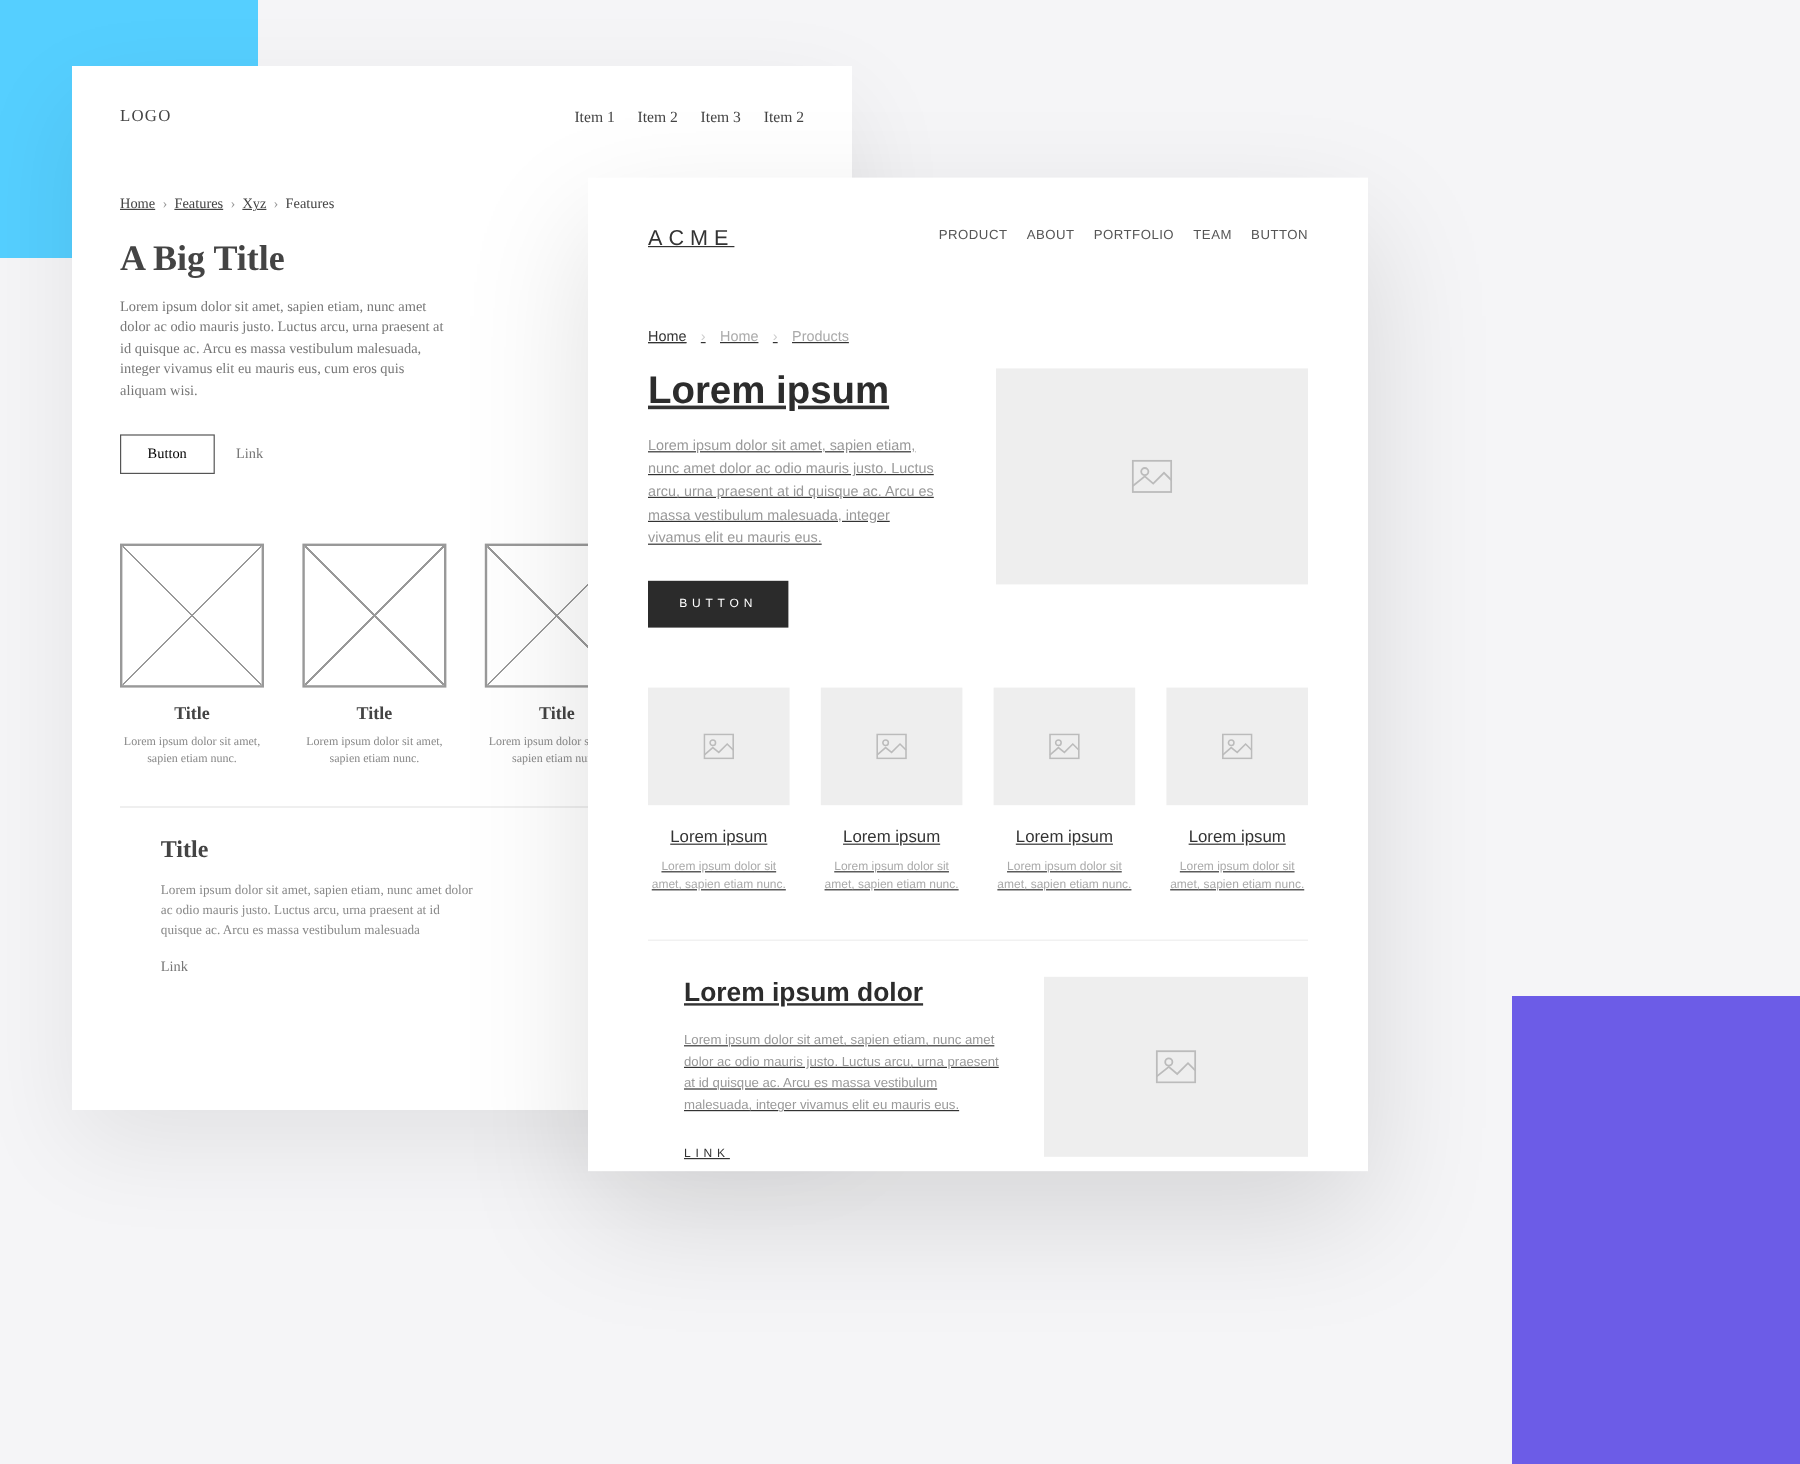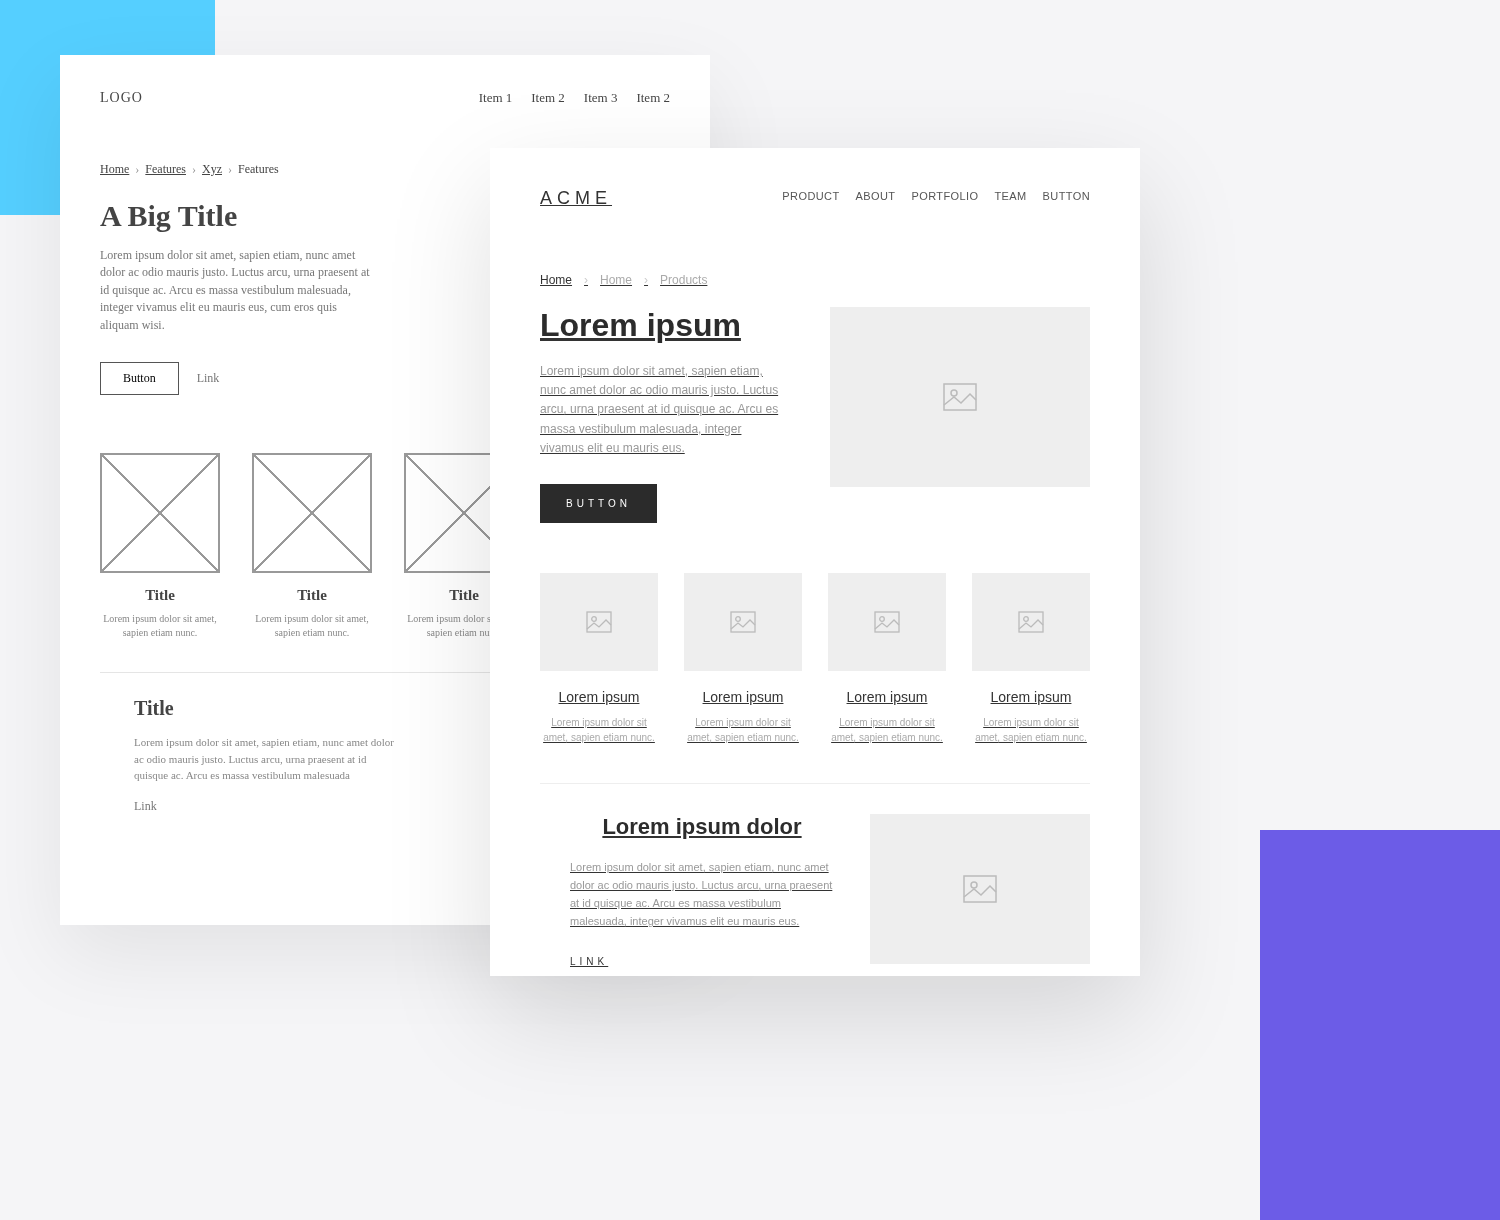--- a/index.html
+++ b/index.html
@@ -181,21 +181,21 @@
   }
   .real-col { flex:1; text-align:center; }
   .real-col .img-real { width:100%; height:98px; margin-bottom:18px; }
   .real-col h3 { font-size:14px; color:#333; margin-bottom:10px; font-weight:500; }
   .real-col p { font-size:10px; color:#aaa; line-height:1.5; }
 
   .real-divider { border:none; border-top:1px solid #eee; margin:38px 0 30px; }
 
   .real-section { display:flex; gap:36px; padding-left:30px; }
   .real-section-left { flex:1; }
-  .real-section h2 { font-size:22px; color:#2c2c2c; font-weight:600; margin-bottom:18px;text-align:center; }
+  .real-section h2 { font-size:22px; color:#2c2c2c; font-weight:600; margin-bottom:18px; }
   .real-section p { font-size:11px; color:#999; line-height:1.65; max-width:280px; margin-bottom:20px; }
   .real-section .img-real { width:220px; height:150px; }
   .real-link { font-size:10px; letter-spacing:4px; color:#333; cursor:pointer; }
 </style>
 </head>
 <body>
 
 <div class="accent-top-left"></div>
 <div class="accent-bottom-right"></div>
 

